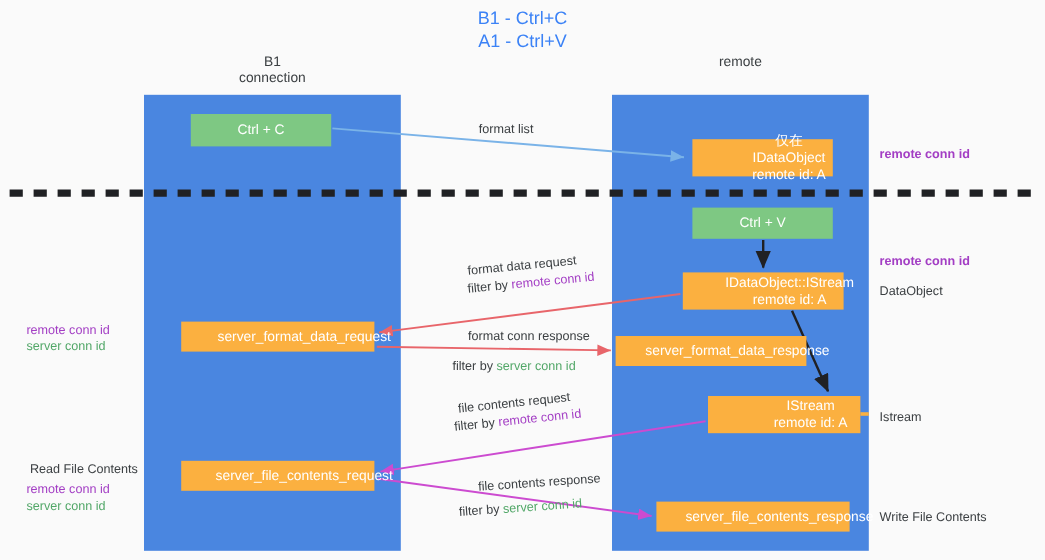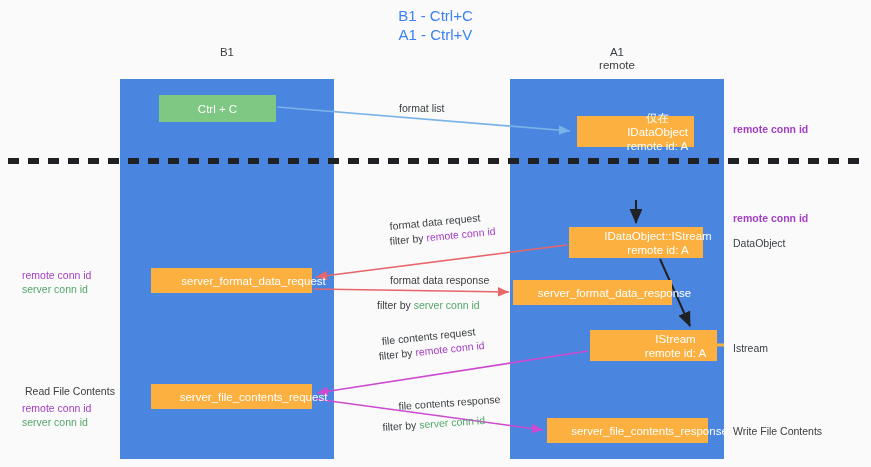--- a/index.html
+++ b/index.html
@@ -84,23 +84,23 @@
 
 <div id="stage">
 
   <div class="title">
     <span class="l1">B1 - Ctrl+C</span><br>
     <span class="l2">A1 - Ctrl+V</span>
   </div>
 
   <div class="lane-head head-b1">
     <span class="l1">B1</span>
+    <span class="l2">connection</span>
   </div>
   <div class="lane-head head-a1">
-    <span class="l1">A1</span>
     <span class="l2">remote</span>
   </div>
 
   <div class="lane lane-b1"></div>
   <div class="lane lane-a1"></div>
 
   <svg class="layer" viewBox="0 0 871 467">
     <defs>
       <marker id="ar-blue" markerWidth="8" markerHeight="8" refX="7" refY="3" orient="auto">
         <path d="M0,0 L7,3 L0,6 z" fill="#7ab3e8"></path>
@@ -137,20 +137,23 @@
 
   <div class="box green box-ctrlc">
     <span class="ln">Ctrl + C</span>
   </div>
 
   <div class="box orange box-dataobj">
     <span class="ln">仅在IDataObject</span>
     <span class="ln">remote id: A</span>
   </div>
 
+  <div class="box green box-ctrlv">
+    <span class="ln">Ctrl + V</span>
+  </div>
 
   <div class="box orange box-getdata">
     <span class="ln">IDataObject::IStream</span>
     <span class="ln">remote id: A</span>
   </div>
 
   <div class="box orange box-sfdreq">
     <span class="ln">server_format_data_request</span>
   </div>
 
@@ -171,21 +174,21 @@
     <span class="ln">server_file_contents_request</span>
   </div>
 
   <div class="arrowlbl lbl-formatlist">format list</div>
 
   <div class="arrowlbl lbl-fdreq">format data request</div>
   <div class="arrowlbl lbl-fdreq2">
     <span>filter by </span><span class="purple bold">remote conn id</span>
   </div>
 
-  <div class="arrowlbl lbl-fdres">format data response</div>
+  <div class="arrowlbl lbl-fdres">format conn response</div>
   <div class="arrowlbl lbl-fdres2">
     <span>filter by </span><span class="green-txt bold">server conn id</span>
   </div>
 
   <div class="arrowlbl lbl-fcreq">file contents request</div>
   <div class="arrowlbl lbl-fcreq2">
     <span>filter by </span><span class="purple bold">remote conn id</span>
   </div>
 
   <div class="arrowlbl lbl-fcres">file contents response</div>

